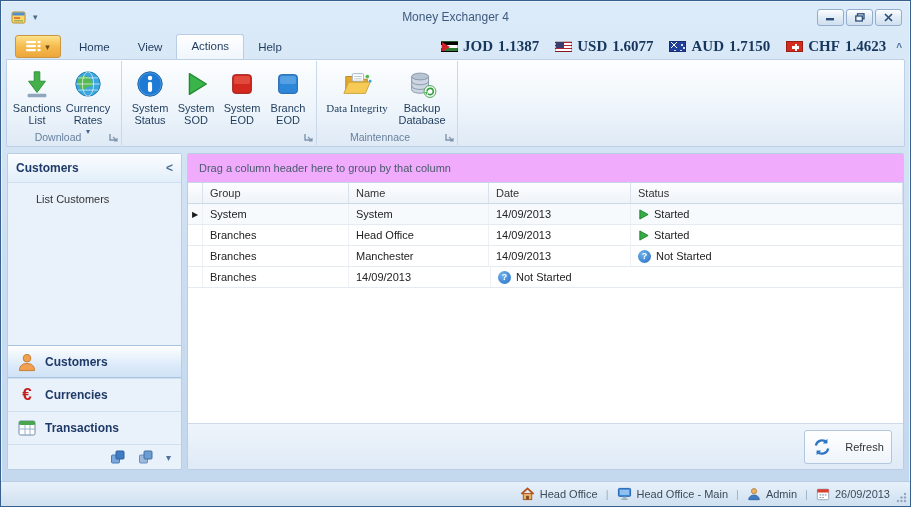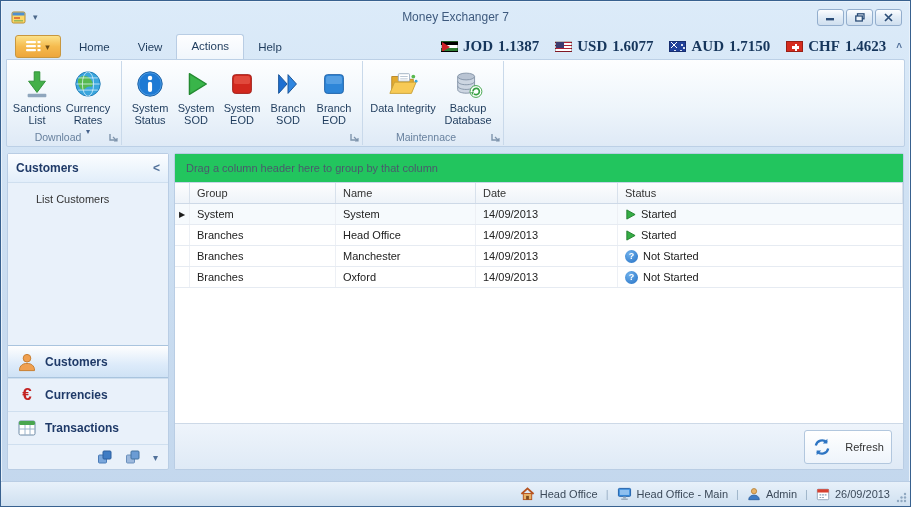--- a/index.html
+++ b/index.html
@@ -48,41 +48,41 @@
   .flag-ch::before { content:""; position:absolute; left:5px; top:4.3px; width:7px; height:2.4px; background:#fff; }
   .flag-ch::after { content:""; position:absolute; left:7.3px; top:2px; width:2.4px; height:7px; background:#fff; }
   
   .ribbon { margin: 0 5px; height: 88px; flex: none; border: 1px solid #bcd0e6; border-radius: 0 2px 2px 2px;
     background: linear-gradient(#fdfeff, #eef5fb 55%, #dfeaf6); display: flex; padding: 1px 2px; }
   .rgroup { position: relative; display: flex; padding: 2px 5px 28px 5px; border-right: 1px solid #c9d9ea; }
   .rgroup-buttons { display: flex; align-items: flex-start; }
   .rbtn { width: 46px; display: flex; flex-direction: column; align-items: center; padding-top: 3px;
     font-size: 11px; color: #1e3b5c; text-align: center; line-height: 12px; border-radius: 3px; cursor: default; }
   .rbtn .ic { height: 36px; display: flex; align-items: center; justify-content: center; }
-  .rbtn.w56 { width: 56px; } .rbtn.w70 { width: 70px; } .rbtn.w60 { width: 60px; }
+  .rbtn.w56 { width: 56px; } .rbtn.w70 { width: 70px; font-family: Liberation Serif, serif; } .rbtn.w60 { width: 60px; }
   .rbtn .caret { font-size: 8px; color: #44618a; }
   .rgroup-label { position: absolute; bottom: 2px; left: 0; right: 14px; text-align: center; font-size: 10.5px; color: #68819e; }
   .launcher { position: absolute; right: 3px; bottom: 3px; cursor: default; }
   
   .content { flex: 1; display: flex; padding: 6px 6px 11px 6px; gap: 5px; min-height: 0; }
-  .sidebar { width: 162px; flex: none; display: flex; flex-direction: column; border: 1px solid #b9cde4; background: #e9f1fa; border-radius: 2px; justify-content: center; }
+  .sidebar { width: 175px; flex: none; display: flex; flex-direction: column; border: 1px solid #b9cde4; background: #e9f1fa; border-radius: 2px; justify-content: center; }
   .sb-header { height: 29px; flex: none; display: flex; align-items: center; padding: 0 8px; font-weight: bold; font-size: 12px; color: #1f3a68;
     background: linear-gradient(#fbfdff, #e2eefa); border-bottom: 1px solid #cfdfef; }
   .sb-collapse { margin-left: auto; color: #51719a; font-size: 12px; cursor: default; }
   .sb-item { padding: 10px 6px 0 28px; font-size: 11px; color: #333; cursor: default; }
   .sb-spacer { flex: 1; }
   .sb-nav-item { height: 33px; flex: none; display: flex; align-items: center; gap: 8px; padding: 0 9px; font-weight: bold; font-size: 12px; color: #1f3a68;
     border-top: 1px solid #cfdfef; cursor: default; }
   .sb-nav-item.selected { background: linear-gradient(#fefefe, #ddebfa 60%, #cfe2f5); border-top: 1px solid #a9c4de; border-bottom: 1px solid #a9c4de; }
   .euro-glyph { color: #c32222; font-weight: bold; font-size: 17px; width: 20px; text-align: center; line-height: 20px; }
   .sb-footer { height: 25px; flex: none; display: flex; align-items: center; justify-content: flex-end; gap: 12px; padding: 0 10px; border-top: 1px solid #cfdfef; }
   .sb-footer .caret { font-size: 10px; color: #51719a; }
   
   .gridpane { flex: 1; display: flex; flex-direction: column; border: 1px solid #b9cde4; background: #fff; border-radius: 2px; min-width: 0; }
-  .groupby { height: 29px; flex: none; background: #22c55e; border-bottom: 1px solid #c6d6e8; display: flex; align-items: center; padding: 0 11px;
+  .groupby { height: 29px; flex: none; background: #f0abfc; border-bottom: 1px solid #c6d6e8; display: flex; align-items: center; padding: 0 11px;
     font-size: 11px; color: #4a5a6c; }
   .ghead { display: flex; height: 21px; flex: none; background: linear-gradient(#fdfdfe, #eef3f9); border-bottom: 1px solid #cdd9e7; }
   .gh-cell { display: flex; align-items: center; padding: 0 7px; font-size: 11px; color: #333; border-right: 1px solid #d8e1ec; cursor: default; }
   .c-ind { width: 15px; padding: 0; justify-content: center; }
   .c-group { width: 146px; } .c-name { width: 140px; } .c-date { width: 142px; } .c-status { flex: 1; }
   .grow { display: flex; height: 21px; flex: none; border-bottom: 1px solid #e6ebf2; font-size: 11px; color: #222; cursor: default; }
   .g-cell { display: flex; align-items: center; gap: 5px; padding: 0 7px; border-right: 1px solid #edf0f5; }
   .grow.selected { background: #f6fafd; }
   .pointer { font-size: 8px; color: #1b1b1b; }
   .q-ic { width: 13px; height: 13px; flex: none; border-radius: 50%; background: radial-gradient(circle at 35% 30%, #6fb1ec, #2470c4);
@@ -110,21 +110,21 @@
       <span>
         <svg width="16" height="15" viewBox="0 0 16 15">
             <rect x="1" y="2" width="13" height="11" rx="1.5" fill="#fdd868" stroke="#b98d2e"></rect>
             <rect x="1.5" y="2.5" width="12" height="3" fill="#4f8fd0"></rect>
             <rect x="3" y="7" width="6" height="2" fill="#e07b39"></rect>
             <rect x="3" y="10" width="9" height="1.5" fill="#9ab857"></rect>
           </svg>
       </span>
       <span class="caret">▾</span>
     </div>
-    <div class="win-title">Money Exchanger 7</div>
+    <div class="win-title">Money Exchanger 4</div>
     <div class="win-buttons">
       <div class="win-btn">
         <svg width="9" height="8" viewBox="0 0 9 8">
             <rect x="0" y="5" width="8" height="2.4" fill="#2b4d77"></rect>
           </svg>
       </div>
       <div class="win-btn">
         <svg width="10" height="9" viewBox="0 0 10 9">
             <rect x="2.5" y="0.8" width="6.5" height="5" fill="none" stroke="#2b4d77" stroke-width="1.3"></rect>
             <rect x="0.8" y="3" width="6.5" height="5" fill="#eef4fa" stroke="#2b4d77" stroke-width="1.3"></rect>
@@ -236,29 +236,20 @@
           <span>System SOD</span>
         </div>
         <div class="rbtn">
           <span class="ic">
             <svg width="30" height="30" viewBox="0 0 32 32">
                 <rect x="6" y="6" width="20" height="20" rx="3" fill="#d2281e" stroke="#9e1c15"></rect>
                 <rect x="7.5" y="7.5" width="17" height="8.5" rx="2" fill="#ea5c4f" opacity="0.65"></rect>
               </svg>
           </span>
           <span>System EOD</span>
-        </div>
-        <div class="rbtn">
-          <span class="ic">
-            <svg width="30" height="30" viewBox="0 0 32 32">
-                <path d="M6 6l9 10-9 10z" fill="#1d6fd1" stroke="#155094"></path>
-                <path d="M16 6l9 10-9 10z" fill="#2f86e0" stroke="#155094"></path>
-              </svg>
-          </span>
-          <span>Branch SOD</span>
         </div>
         <div class="rbtn">
           <span class="ic">
             <svg width="30" height="30" viewBox="0 0 32 32">
                 <rect x="6" y="6" width="20" height="20" rx="3" fill="#2e86d8" stroke="#1b5fa6"></rect>
                 <rect x="7.5" y="7.5" width="17" height="8.5" rx="2" fill="#66aae8" opacity="0.7"></rect>
               </svg>
           </span>
           <span>Branch EOD</span>
         </div>
@@ -409,21 +400,20 @@
         <div class="g-cell c-date">14/09/2013</div>
         <div class="g-cell c-status">
           <span class="q-ic">?</span>
           <span>Not Started</span>
         </div>
       </div>
 
       <div class="grow">
         <div class="g-cell c-ind"></div>
         <div class="g-cell c-group">Branches</div>
-        <div class="g-cell c-name">Oxford</div>
         <div class="g-cell c-date">14/09/2013</div>
         <div class="g-cell c-status">
           <span class="q-ic">?</span>
           <span>Not Started</span>
         </div>
       </div>
 
       <div class="grid-fill"></div>
 
       <div class="refreshbar">

